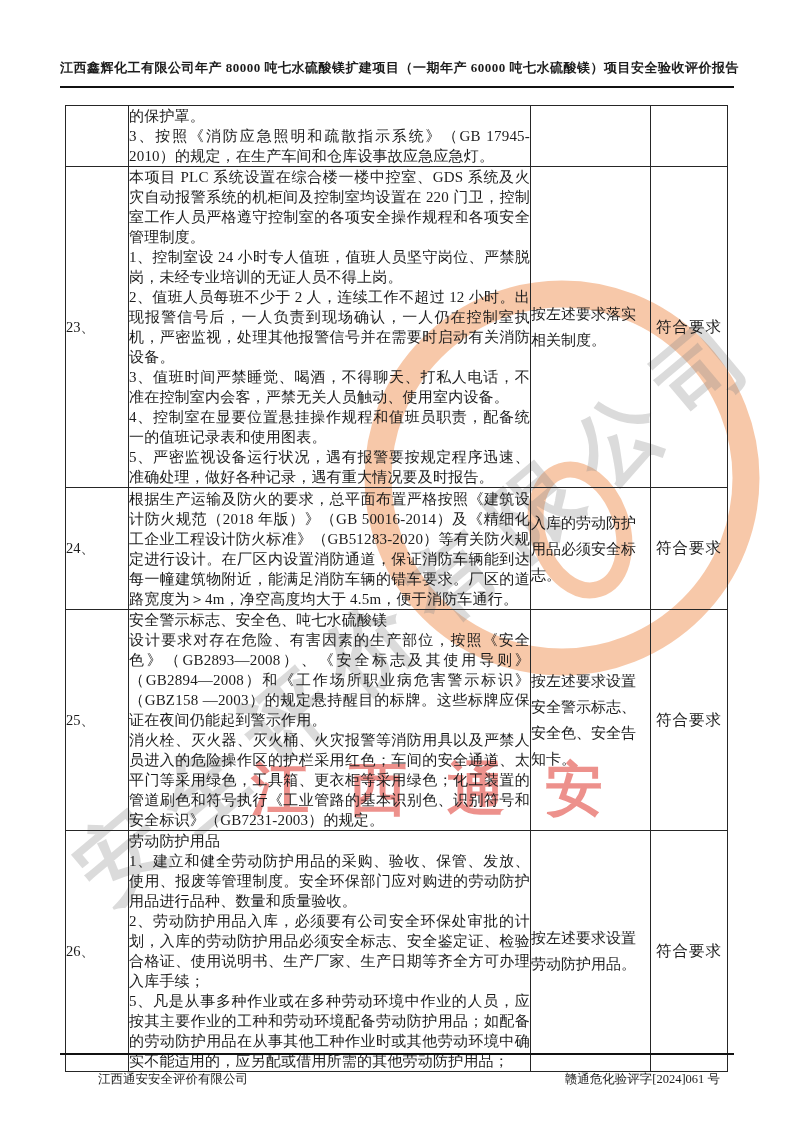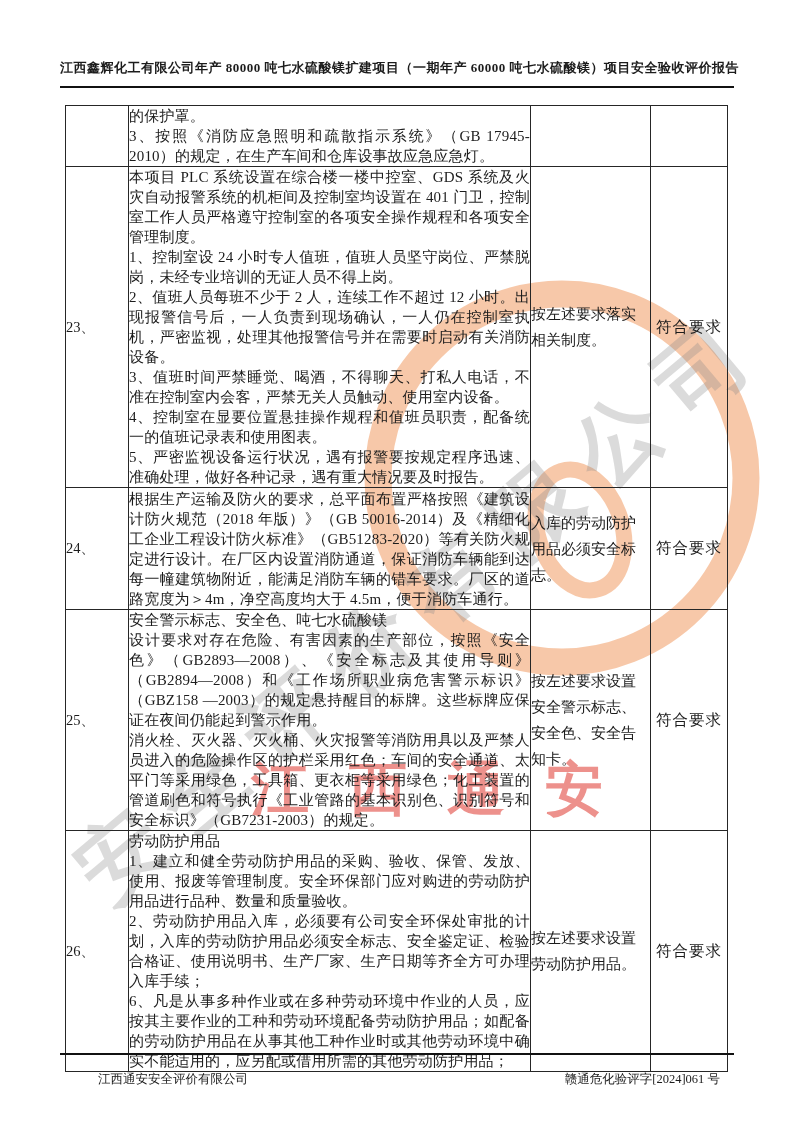--- a/index.html
+++ b/index.html
@@ -146,21 +146,21 @@
           <td class="col-content">
             <p class="para">的保护罩。</p>
             <p class="para">3、按照《消防应急照明和疏散指示系统》（GB 17945-2010）的规定，在生产车间和仓库设事故应急应急灯。</p>
           </td>
           <td class="col-measure"></td>
           <td class="col-result"></td>
         </tr>
         <tr>
           <td class="col-no">23、</td>
           <td class="col-content">
-            <p class="para">本项目 PLC 系统设置在综合楼一楼中控室、GDS 系统及火灾自动报警系统的机柜间及控制室均设置在 401 门卫，控制室工作人员严格遵守控制室的各项安全操作规程和各项安全管理制度。</p>
+            <p class="para">本项目 PLC 系统设置在综合楼一楼中控室、GDS 系统及火灾自动报警系统的机柜间及控制室均设置在 220 门卫，控制室工作人员严格遵守控制室的各项安全操作规程和各项安全管理制度。</p>
             <p class="para">1、控制室设 24 小时专人值班，值班人员坚守岗位、严禁脱岗，未经专业培训的无证人员不得上岗。</p>
             <p class="para">2、值班人员每班不少于 2 人，连续工作不超过 12 小时。出现报警信号后，一人负责到现场确认，一人仍在控制室执机，严密监视，处理其他报警信号并在需要时启动有关消防设备。</p>
             <p class="para">3、值班时间严禁睡觉、喝酒，不得聊天、打私人电话，不准在控制室内会客，严禁无关人员触动、使用室内设备。</p>
             <p class="para">4、控制室在显要位置悬挂操作规程和值班员职责，配备统一的值班记录表和使用图表。</p>
             <p class="para">5、严密监视设备运行状况，遇有报警要按规定程序迅速、准确处理，做好各种记录，遇有重大情况要及时报告。</p>
           </td>
           <td class="col-measure">按左述要求落实相关制度。</td>
           <td class="col-result">符合要求</td>
         </tr>
         <tr>
@@ -180,21 +180,21 @@
           </td>
           <td class="col-measure">按左述要求设置安全警示标志、安全色、安全告知卡。</td>
           <td class="col-result">符合要求</td>
         </tr>
         <tr>
           <td class="col-no">26、</td>
           <td class="col-content">
             <p class="para">劳动防护用品</p>
             <p class="para">1、建立和健全劳动防护用品的采购、验收、保管、发放、使用、报废等管理制度。安全环保部门应对购进的劳动防护用品进行品种、数量和质量验收。</p>
             <p class="para">2、劳动防护用品入库，必须要有公司安全环保处审批的计划，入库的劳动防护用品必须安全标志、安全鉴定证、检验合格证、使用说明书、生产厂家、生产日期等齐全方可办理入库手续；</p>
-            <p class="para">6、凡是从事多种作业或在多种劳动环境中作业的人员，应按其主要作业的工种和劳动环境配备劳动防护用品；如配备的劳动防护用品在从事其他工种作业时或其他劳动环境中确实不能适用的，应另配或借用所需的其他劳动防护用品；</p>
+            <p class="para">5、凡是从事多种作业或在多种劳动环境中作业的人员，应按其主要作业的工种和劳动环境配备劳动防护用品；如配备的劳动防护用品在从事其他工种作业时或其他劳动环境中确实不能适用的，应另配或借用所需的其他劳动防护用品；</p>
           </td>
           <td class="col-measure">按左述要求设置劳动防护用品。</td>
           <td class="col-result">符合要求</td>
         </tr>
       </tbody>
   </table>
 
   <div class="footer-bar">
     <span class="left">江西通安安全评价有限公司</span>
     <span class="right">赣通危化验评字[2024]061 号</span>

